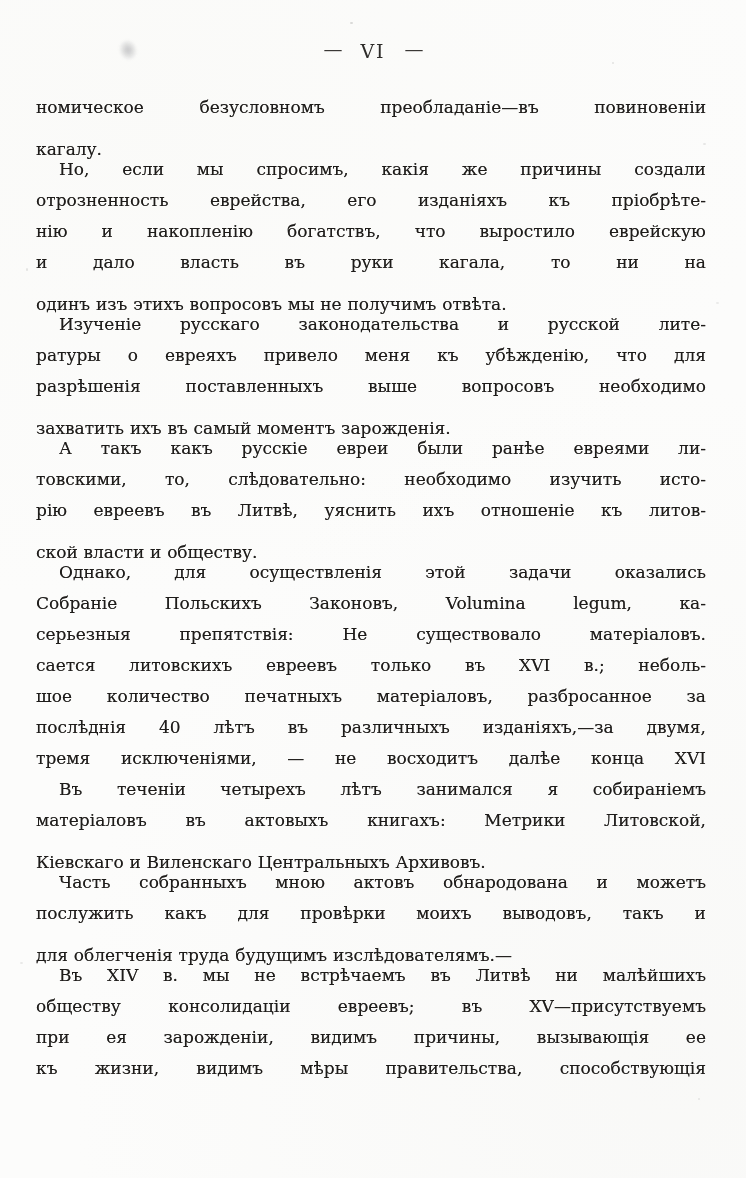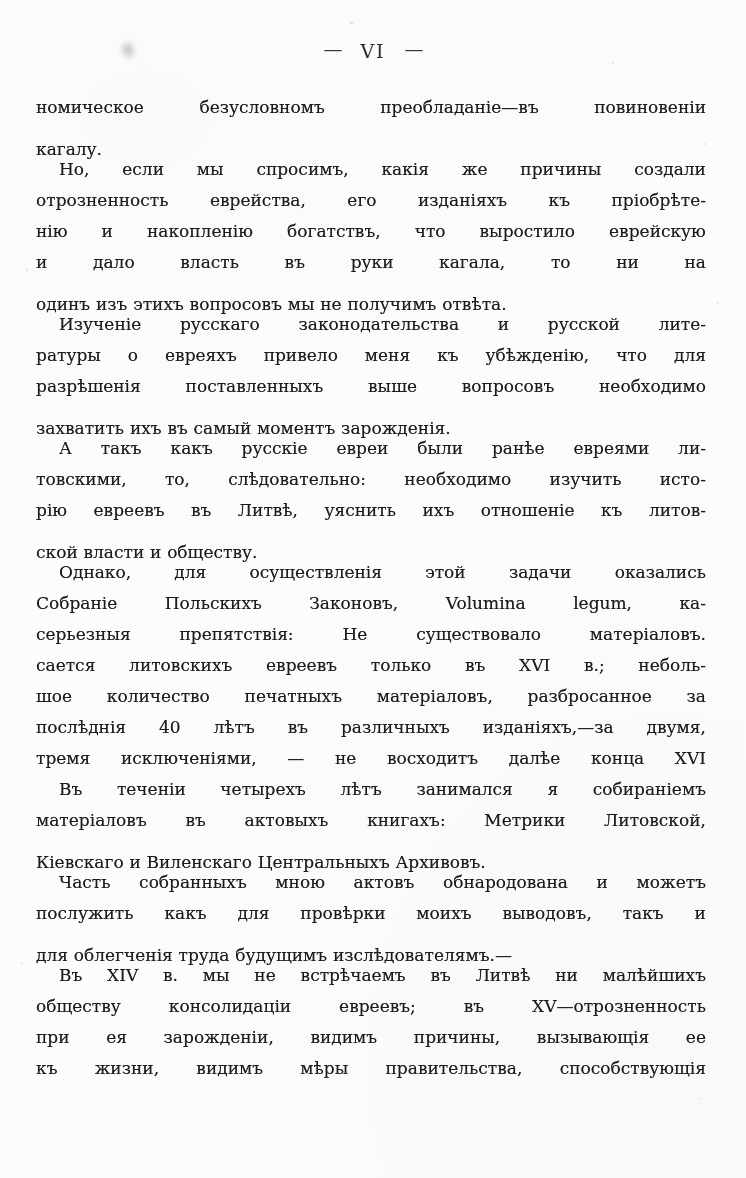--- a/index.html
+++ b/index.html
@@ -128,17 +128,17 @@
       <div class="line just"><span>шое</span><span>количество</span><span>печатныхъ</span><span>матеріаловъ,</span><span>разбросанное</span><span>за</span></div>
       <div class="line just"><span>послѣднія</span><span>40</span><span>лѣтъ</span><span>въ</span><span>различныхъ</span><span>изданіяхъ,—за</span><span>двумя,</span></div>
       <div class="line just"><span>тремя</span><span>исключеніями,</span><span>—</span><span>не</span><span>восходитъ</span><span>далѣе</span><span>конца</span><span>XVI</span></div>
       <div class="line just indent"><span>Въ</span><span>теченіи</span><span>четырехъ</span><span>лѣтъ</span><span>занимался</span><span>я</span><span>собираніемъ</span></div>
       <div class="line just"><span>матеріаловъ</span><span>въ</span><span>актовыхъ</span><span>книгахъ:</span><span>Метрики</span><span>Литовской,</span></div>
       <div class="line rag"><span>Кіевскаго</span><span>и</span><span>Виленскаго</span><span>Центральныхъ</span><span>Архивовъ.</span></div>
       <div class="line just indent"><span>Часть</span><span>собранныхъ</span><span>мною</span><span>актовъ</span><span>обнародована</span><span>и</span><span>можетъ</span></div>
       <div class="line just"><span>послужить</span><span>какъ</span><span>для</span><span>провѣрки</span><span>моихъ</span><span>выводовъ,</span><span>такъ</span><span>и</span></div>
       <div class="line rag"><span>для</span><span>облегченія</span><span>труда</span><span>будущимъ</span><span>изслѣдователямъ.—</span></div>
       <div class="line just indent"><span>Въ</span><span>XIV</span><span>в.</span><span>мы</span><span>не</span><span>встрѣчаемъ</span><span>въ</span><span>Литвѣ</span><span>ни</span><span>малѣйшихъ</span></div>
-      <div class="line just"><span>обществу</span><span>консолидаціи</span><span>евреевъ;</span><span>въ</span><span>XV—отрозненность</span></div>
+      <div class="line just"><span>обществу</span><span>консолидаціи</span><span>евреевъ;</span><span>въ</span><span>XV—присутствуемъ</span></div>
       <div class="line just"><span>при</span><span>ея</span><span>зарожденіи,</span><span>видимъ</span><span>причины,</span><span>вызывающія</span><span>ее</span></div>
       <div class="line just"><span>къ</span><span>жизни,</span><span>видимъ</span><span>мѣры</span><span>правительства,</span><span>способствующія</span></div>
     </div>
 </div>
 
 </body></html>

